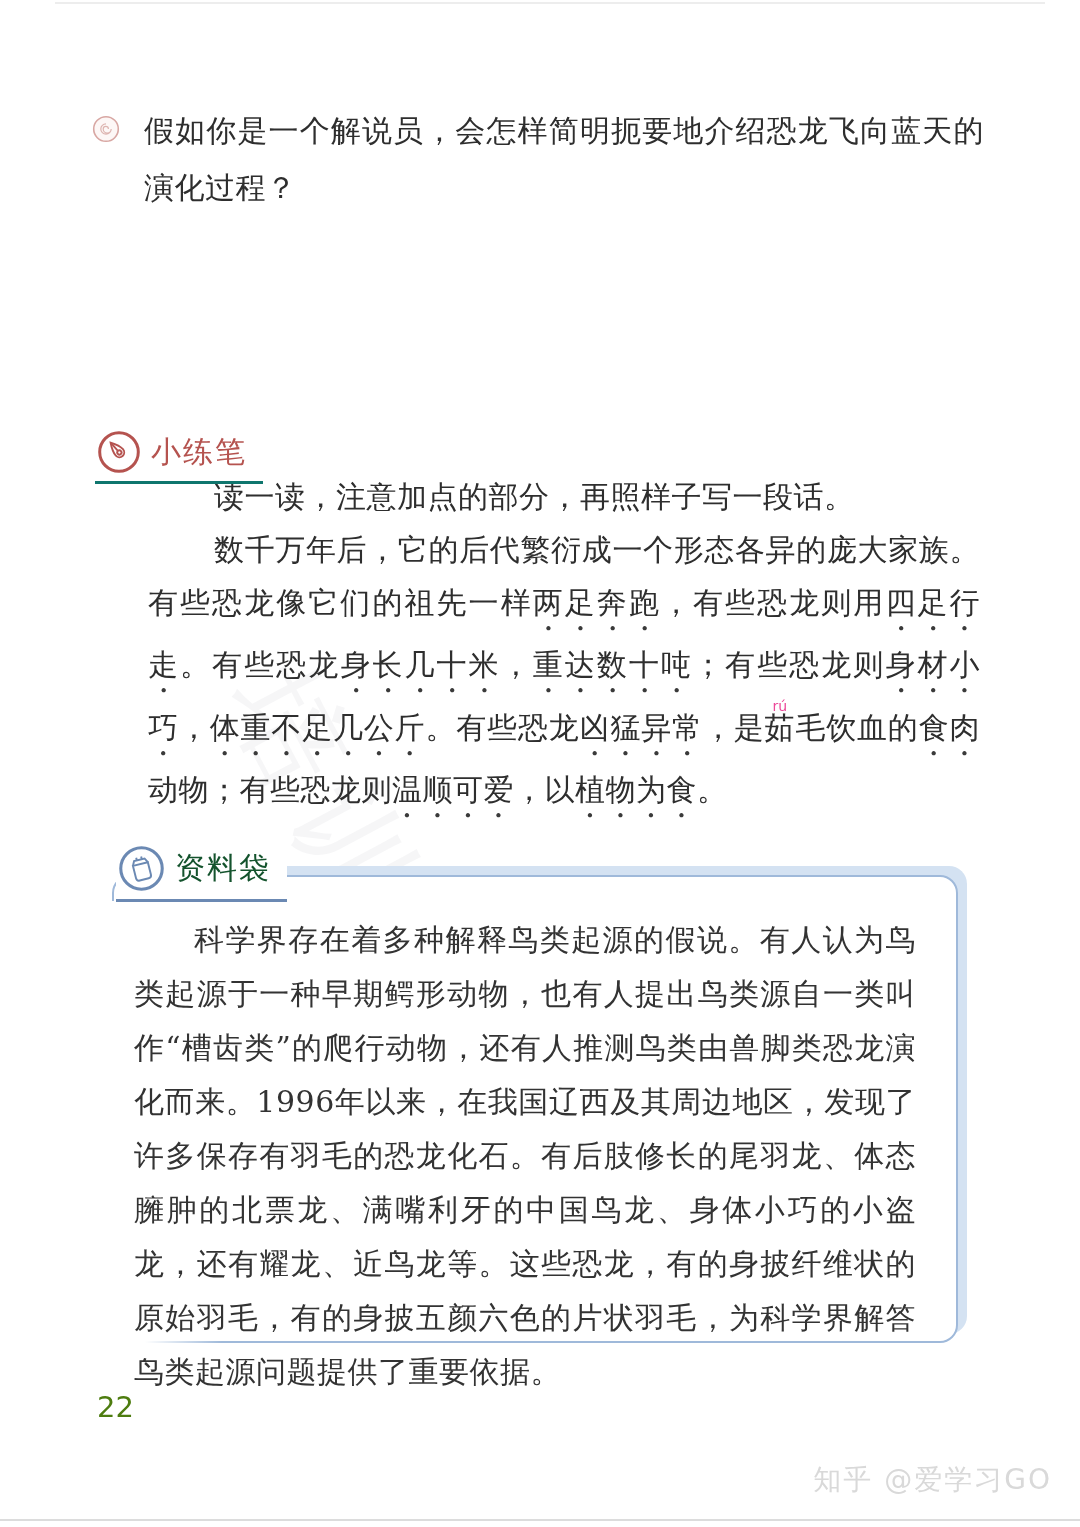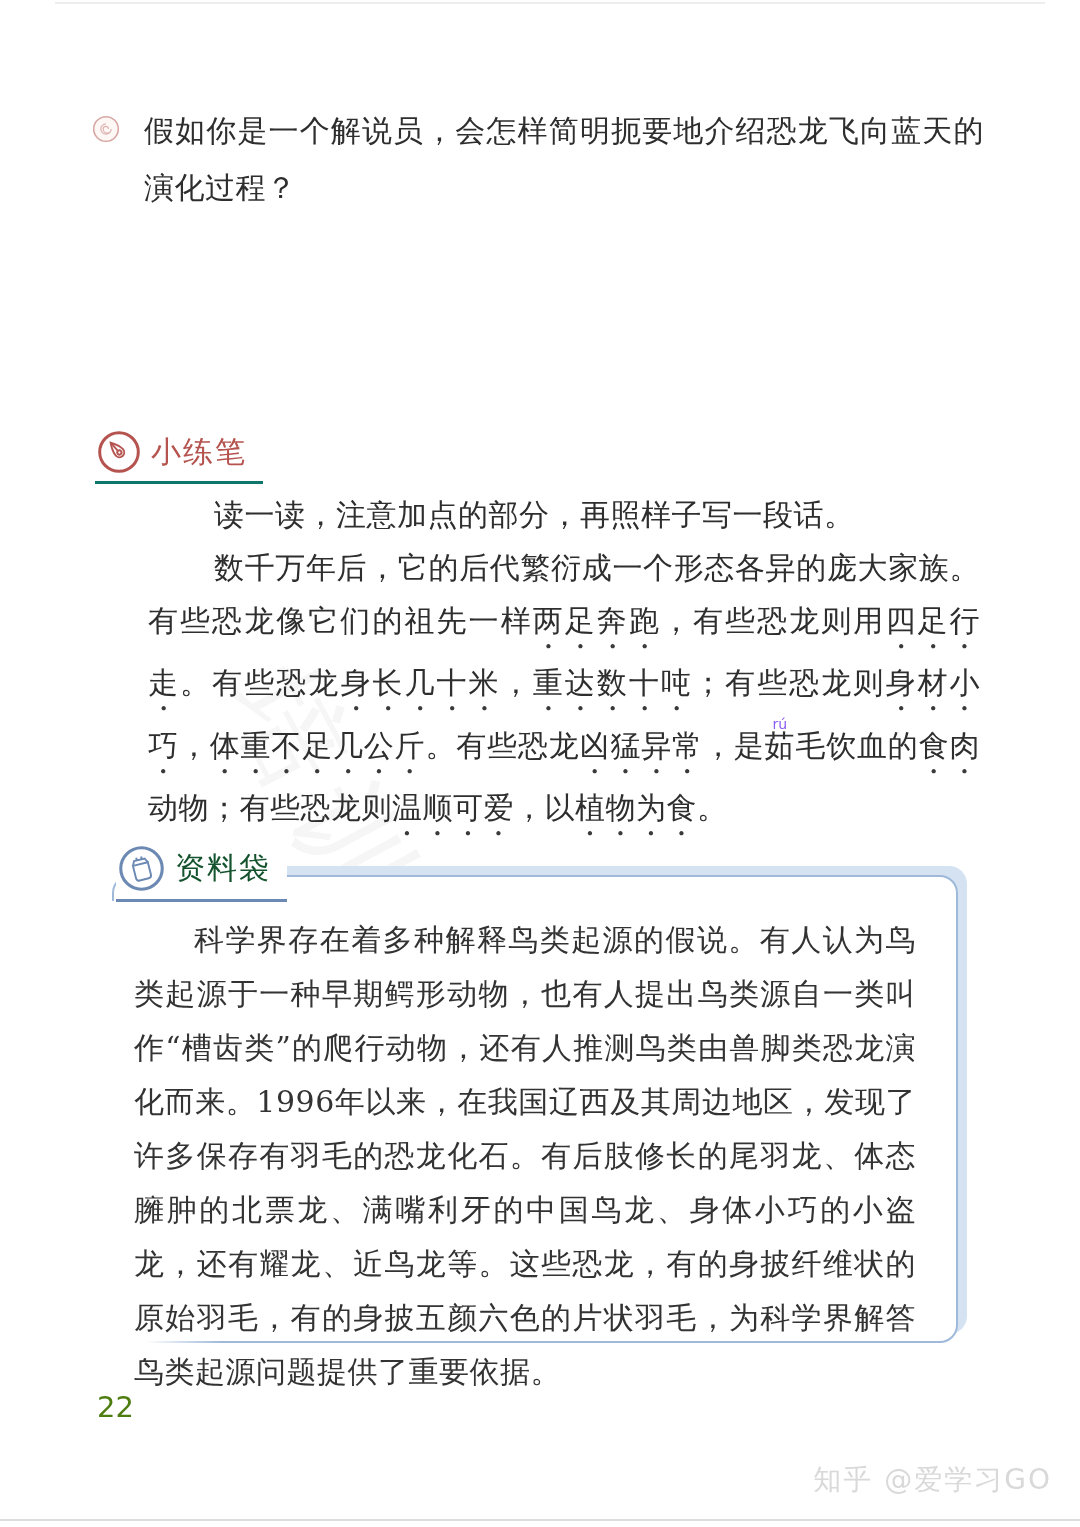--- a/index.html
+++ b/index.html
@@ -33,31 +33,31 @@
   }
   .practice-label { top: 430px; left: 95px; border-bottom: 3px solid #0f766e; }
   .resource-label { top: 845px; left: 116px; border-bottom: 3px solid #6b89b3; }
   .label-icon { width: 44px; height: 44px; margin-right: 10px; }
   .resource-label .label-icon { width: 47px; height: 47px; }
   .label-text { font-size: 30px; letter-spacing: 2px; }
   .practice-label .label-text { color: #b5534f; }
   .resource-label .label-text { color: #14532d; }
 
   
-  .practice-body { position: absolute; top: 488px; left: 148px; width: 832px; font-size: 30px; line-height: 53px; }
+  .practice-body { position: absolute; top: 470px; left: 148px; width: 832px; font-size: 30px; line-height: 53px; }
   .practice-instruction { text-indent: 2.2em; letter-spacing: 0.5px; }
   .practice-paragraph { text-indent: 2.2em; text-align: justify; letter-spacing: 0.5px; }
   .em-dots {
     -webkit-text-emphasis: filled dot #3a3a3a;
     text-emphasis: filled dot #3a3a3a;
     -webkit-text-emphasis-position: under right;
     text-emphasis-position: under right;
   }
   ruby { ruby-position: over; }
-  ruby rt { font-size: 14px; color: #8b5cf6; font-family: "DejaVu Sans", "Liberation Sans", sans-serif; letter-spacing: 0; }
+  ruby rt { font-size: 14px; color: #ec4899; font-family: "DejaVu Sans", "Liberation Sans", sans-serif; letter-spacing: 0; }
 
   
   .resource-wrap { position: absolute; top: 845px; left: 112px; width: 846px; height: 510px; }
   .resource-box {
     position: absolute;
     top: 30px; left: 0;
     width: 842px; height: 464px;
     border: 2px solid #9fb9da;
     border-radius: 18px;
     background: #ffffff;

